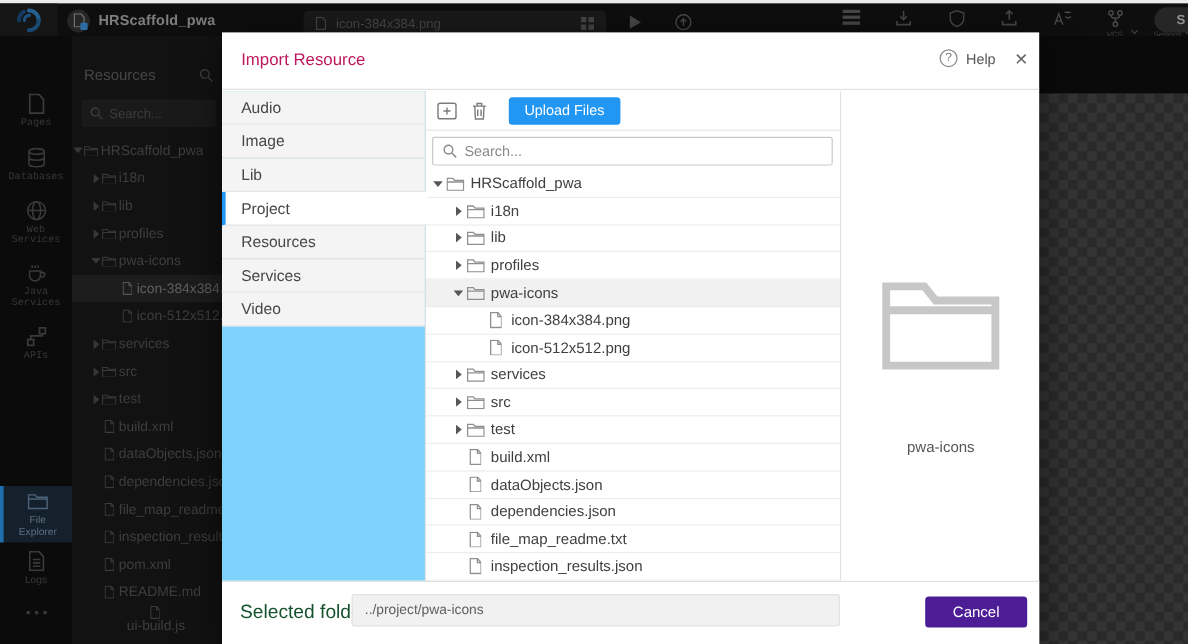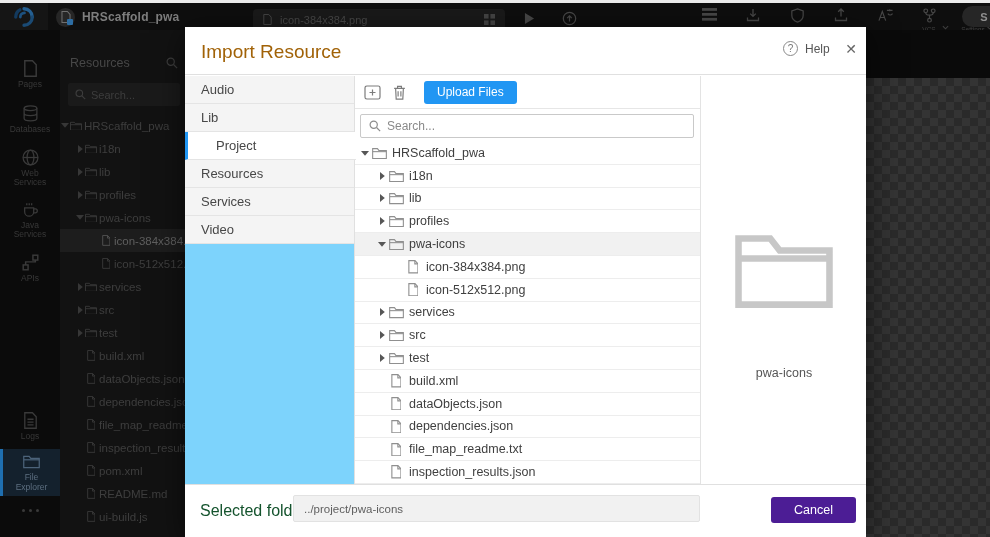--- a/index.html
+++ b/index.html
@@ -28,21 +28,21 @@
   .tb-chevron { position:absolute; right:-9px; top:8px; color:#3f3f3f; }
   #avatar-pill { left:962px; top:6px; width:44px; height:21px; border-radius:11px; background:#262626; display:flex; align-items:center; justify-content:center; color:#8f8f8f; font-size:11px; font-weight:bold; }
 
   
   #sidebar { left:0; top:30px; width:60px; height:507px; background:#0b0b0b; }
   .sb-item { position:relative; width:60px; display:flex; flex-direction:column; align-items:center; justify-content:center; gap:3px; color:#3a3a3a; }
   .sb-item .sb-label { font-size:8.5px; line-height:9.5px; color:#383838; text-align:center; }
   .sb-item.active { background:#14212d; border-left:3px solid #1f6fb0; }
   .sb-item.active .sb-label { color:#5d6f80; }
   .sb-item.active { color:#4c637a; }
-  #sb-top { position:absolute; left:0; top:22px; width:60px; display:flex; flex-direction:column; }
+  #sb-top { position:absolute; left:0; top:40px; width:60px; display:flex; flex-direction:column;font-family:Liberation Mono, monospace; }
   #sb-bottom { position:absolute; left:0; top:375px; width:60px; display:flex; flex-direction:column; }
   .sb-dots { display:flex; gap:4px; align-items:center; justify-content:center; }
   .sb-dots i { width:3px; height:3px; border-radius:50%; background:#3a3a3a; }
 
   
   #res-panel { left:60px; top:30px; width:125px; height:507px; background:#121212; overflow:hidden; }
   #res-header { position:absolute; left:10px; top:26px; width:108px; display:flex; justify-content:space-between; align-items:center; }
   #res-title { color:#474747; font-size:12.5px; }
   #res-search { position:absolute; left:8px; top:53px; width:112px; height:23px; background:#1a1a1a; border-radius:2px; display:flex; align-items:center; gap:5px; padding:0 7px; }
   #res-search input { border:none; outline:none; background:transparent; color:#3d3d3d; font-size:11px; width:70px; font-family:"Liberation Sans",sans-serif; }
@@ -57,30 +57,30 @@
 
   
   #canvas-strip { left:866px; top:30px; width:124px; height:48px; background:#0a0a0a; }
   #canvas { left:866px; top:78px; width:124px; height:459px; background-color:#2b2b2b;
             background-image:repeating-conic-gradient(#343434 0% 25%, #2a2a2a 0% 50%);
             background-size:16px 16px; }
 
   
   #modal { left:185px; top:27px; width:681px; height:510px; background:#ffffff; box-shadow:0 6px 30px rgba(0,0,0,.55); }
   #modal-header { position:absolute; left:0; top:0; width:681px; height:48px; border-bottom:1px solid #e0e0e0; }
-  #modal-title { position:absolute; left:16px; top:14px; font-size:19px; color:#a16207; }
+  #modal-title { position:absolute; left:16px; top:14px; font-size:14px; color:#be185d; }
   #help-btn { position:absolute; left:598px; top:14px; display:flex; align-items:center; gap:7px; color:#5f5f5f; cursor:default; }
   #help-btn .q-circle { width:15px; height:15px; border-radius:50%; border:1.3px solid #8a8a8a; color:#777; font-size:10px; display:flex; align-items:center; justify-content:center; }
   #help-btn .help-text { font-size:12px; color:#555; }
   #close-btn { position:absolute; left:657px; top:13px; font-size:14px; color:#666; width:18px; height:18px; display:flex; align-items:center; justify-content:center; }
 
   
   #cat-list { position:absolute; left:0; top:49px; width:170px; height:408px; background:#7dd3fc; border-right:1px solid #e0e0e0; }
   .cat-item { height:28px; line-height:28px; padding-left:16px; font-size:13px; color:#474747; background:#f4f4f4; border-bottom:1px solid #e4e4e4; }
-  .cat-item.selected { background:#ffffff; border-left:3px solid #2196f3; padding-left:28px; width:171px; position:relative; z-index:2; }
+  .cat-item.selected { background:#ffffff; border-left:3px solid #2196f3; padding-left:13px; width:171px; position:relative; z-index:2; }
 
   
   #tree-panel { position:absolute; left:170px; top:49px; width:345px; height:408px; }
   #modal-toolbar { position:absolute; left:0; top:0; width:345px; height:33px; border-bottom:1px solid #e6e6e6; display:flex; align-items:center; gap:12px; padding:0 0 0 9px; }
   .tool-icon { color:#7c7c7c; display:flex; }
   #upload-btn { margin-left:6px; height:23px; padding:0 13px; background:#2196f3; color:#fff; font-size:12px; border:none; border-radius:3px; font-family:"Liberation Sans",sans-serif; display:flex; align-items:center; }
   #modal-search { position:absolute; left:5px; top:38px; width:334px; height:24px; border:1px solid #c9c9c9; border-radius:2px; display:flex; align-items:center; gap:6px; padding:0 8px; background:#fff; }
   #modal-search input { border:none; outline:none; font-size:12px; color:#444; width:260px; font-family:"Liberation Sans",sans-serif; }
   #modal-search input::placeholder { color:#8a8a8a; }
   #modal-search .s-icon { color:#8b8b8b; }
@@ -266,37 +266,37 @@
             <svg width="17" height="17" viewBox="0 0 14 14" fill="none" stroke="currentColor" stroke-width="1.2">
               <rect x="1" y="9" width="4" height="4"></rect>
               <rect x="9" y="1" width="4" height="4"></rect>
               <path d="M3 9 V6.5 h8 V5"></path>
             </svg>
           </span>
           <span class="sb-label">APIs</span>
         </div>
       </div>
     <div id="sb-bottom">
+        <div class="sb-item active" style="height: 47px;">
+          <span class="icon">
+            <svg width="17" height="17" viewBox="0 0 16 13" fill="none" stroke="currentColor" stroke-width="1.15">
+              <path d="M.7 12.3 V1.7 h5.1 l1.5 1.9 h8 v8.7 Z"></path>
+              <path d="M.7 4.9 h14.6"></path>
+            </svg>
+          </span>
+          <span class="sb-label">File<br>Explorer</span>
+        </div>
         <div class="sb-item" style="height: 44px;">
           <span class="icon">
             <svg width="17" height="17" viewBox="0 0 11 14" fill="none" stroke="currentColor" stroke-width="1.1">
               <path d="M.8 13.4 V.6 h6.3 L10.2 4 v9.4 Z"></path>
               <path d="M3 6 h5 M3 8.3 h5 M3 10.6 h5"></path>
             </svg>
           </span>
           <span class="sb-label">Logs</span>
-        </div>
-        <div class="sb-item active" style="height: 47px;">
-          <span class="icon">
-            <svg width="17" height="17" viewBox="0 0 16 13" fill="none" stroke="currentColor" stroke-width="1.15">
-              <path d="M.7 12.3 V1.7 h5.1 l1.5 1.9 h8 v8.7 Z"></path>
-              <path d="M.7 4.9 h14.6"></path>
-            </svg>
-          </span>
-          <span class="sb-label">File<br>Explorer</span>
         </div>
         <div class="sb-item" style="height: 28px;">
           <span class="sb-dots">
             <i></i>
             <i></i>
             <i></i>
           </span>
         </div>
       </div>
   </div>
@@ -516,21 +516,21 @@
         <div class="rrow" style="padding-left: 15px;">
           <span class="t-caret"></span>
           <span class="t-icon">
             <svg width="8.64" height="10.8" viewBox="0 0 11 14" fill="none" stroke="currentColor" stroke-width="1.15">
               <path d="M.8 13.4 V.6 h6.3 L10.2 4 v9.4 Z"></path>
               <path d="M7 .8 V4 h3"></path>
             </svg>
           </span>
           <span class="t-label">README.md</span>
         </div>
-        <div class="rrow" style="padding-left: 15px;">
+        <div class="rrow" style="padding-left: 15px; flex-direction: column;">
           <span class="t-caret"></span>
           <span class="t-icon">
             <svg width="8.64" height="10.8" viewBox="0 0 11 14" fill="none" stroke="currentColor" stroke-width="1.15">
               <path d="M.8 13.4 V.6 h6.3 L10.2 4 v9.4 Z"></path>
               <path d="M7 .8 V4 h3"></path>
             </svg>
           </span>
           <span class="t-label">ui-build.js</span>
         </div>
       </div>
@@ -544,20 +544,21 @@
       <span id="modal-title">Import Resource</span>
       <span id="help-btn">
         <span class="q-circle">?</span>
         <span class="help-text">Help</span>
       </span>
       <span id="close-btn">✕</span>
     </div>
 
     <div id="cat-list">
         <div class="cat-item">Audio</div>
+        <div class="cat-item">Image</div>
         <div class="cat-item">Lib</div>
         <div class="cat-item selected">Project</div>
         <div class="cat-item">Resources</div>
         <div class="cat-item">Services</div>
         <div class="cat-item">Video</div>
       </div>
 
     <div id="tree-panel">
       <div id="modal-toolbar">
         <span class="tool-icon">

